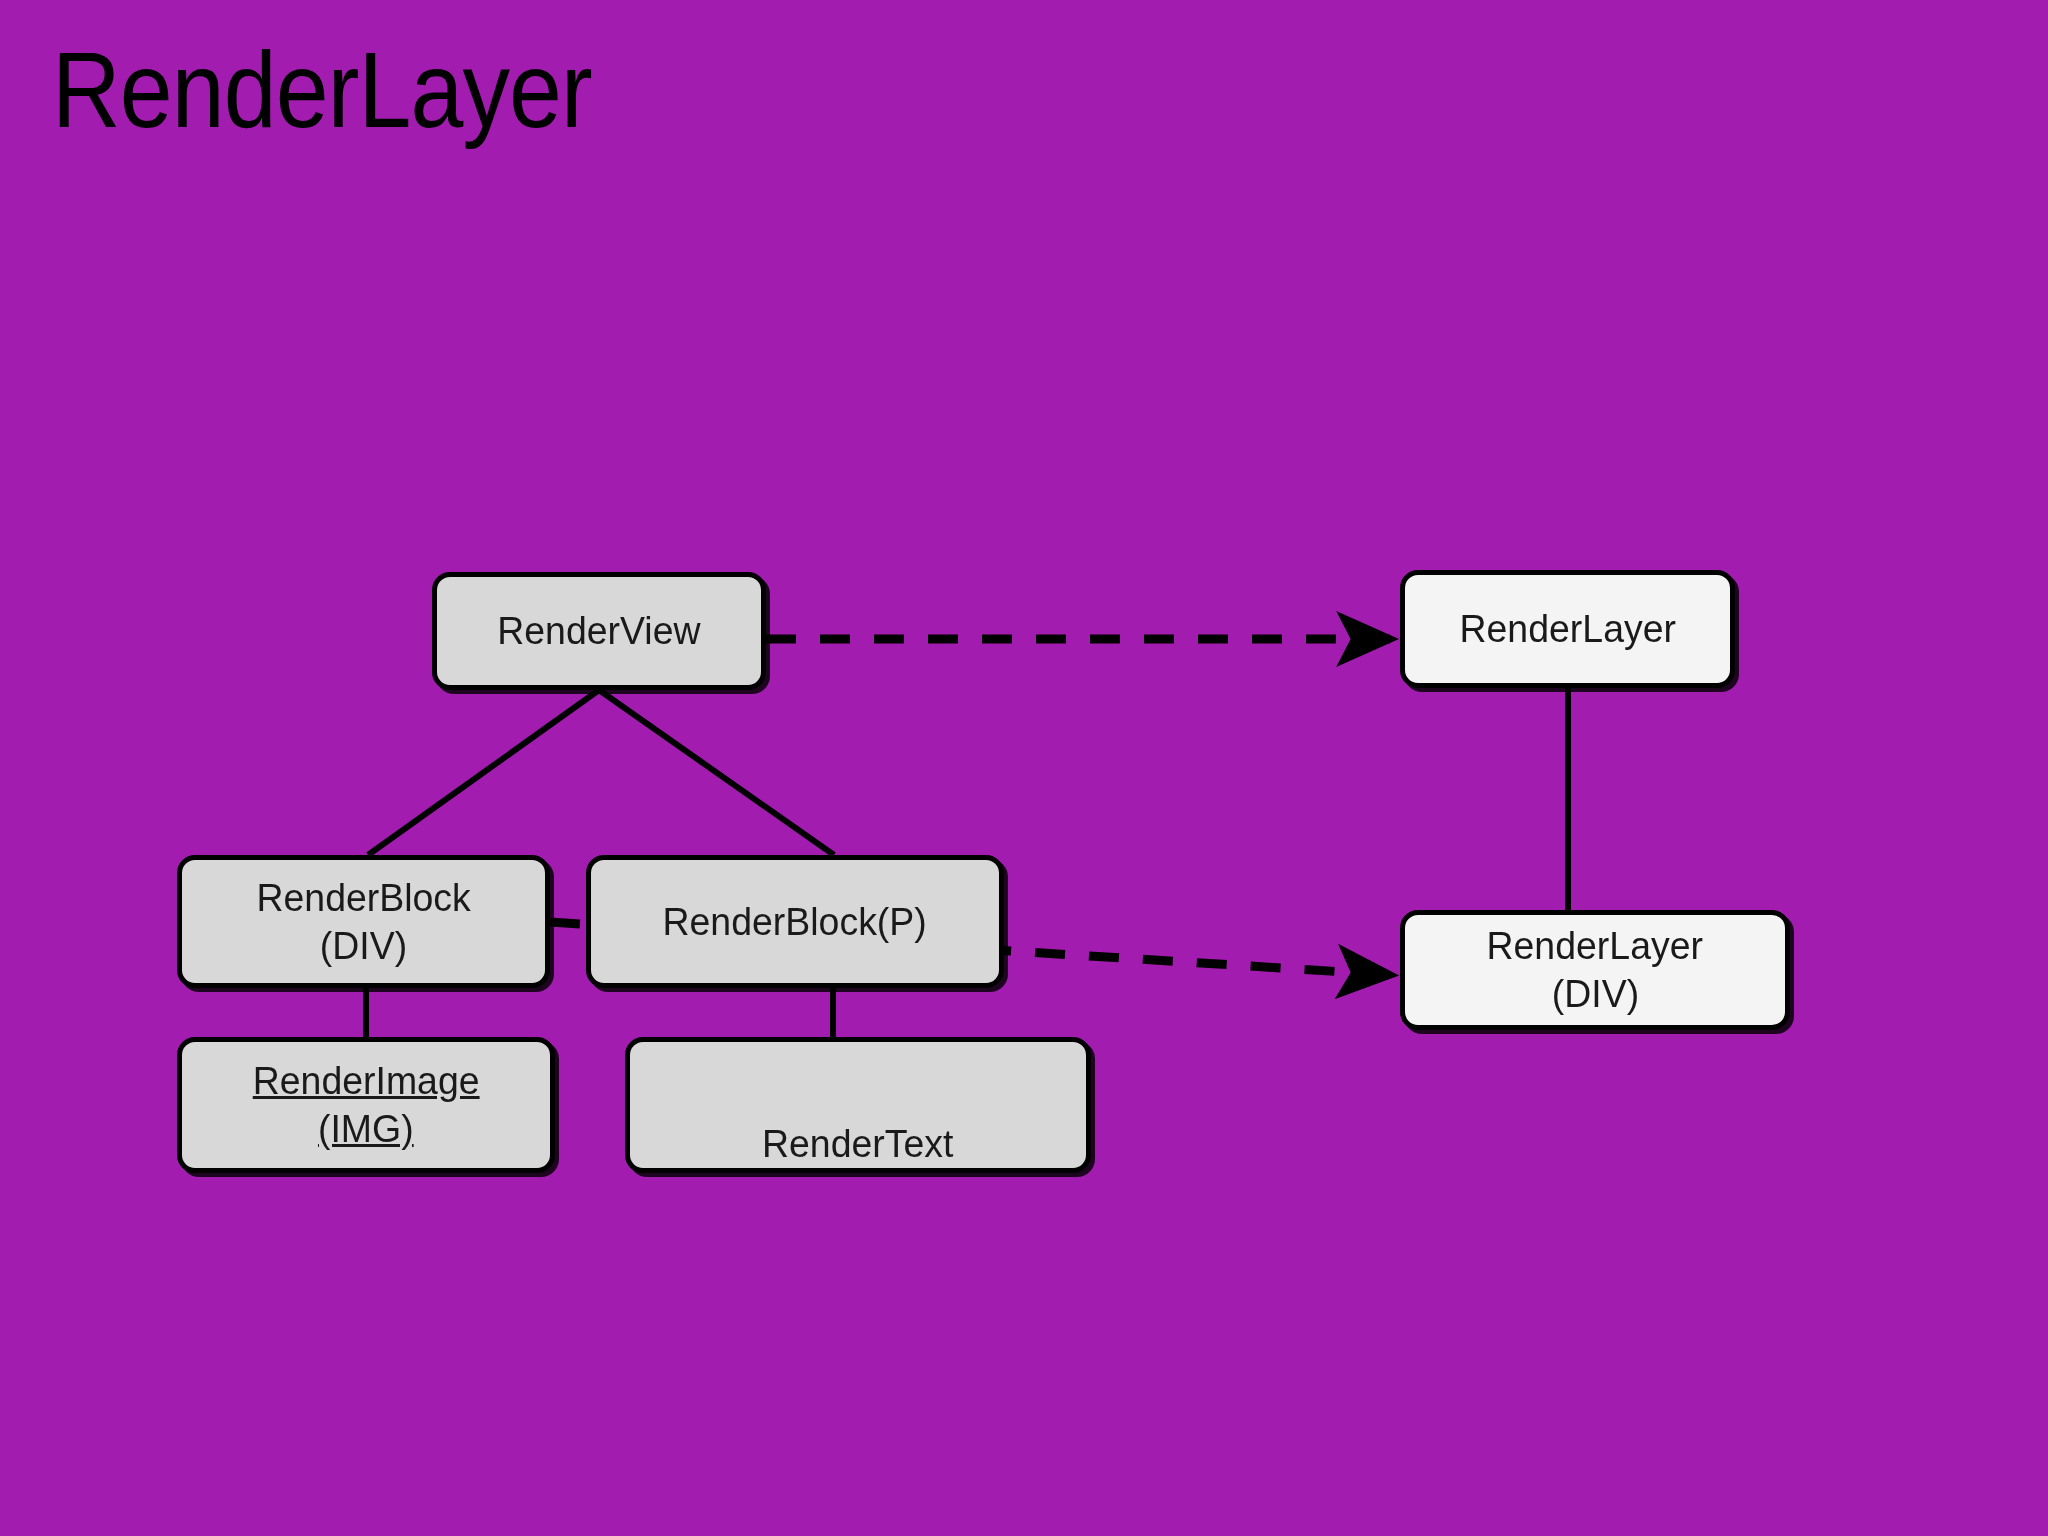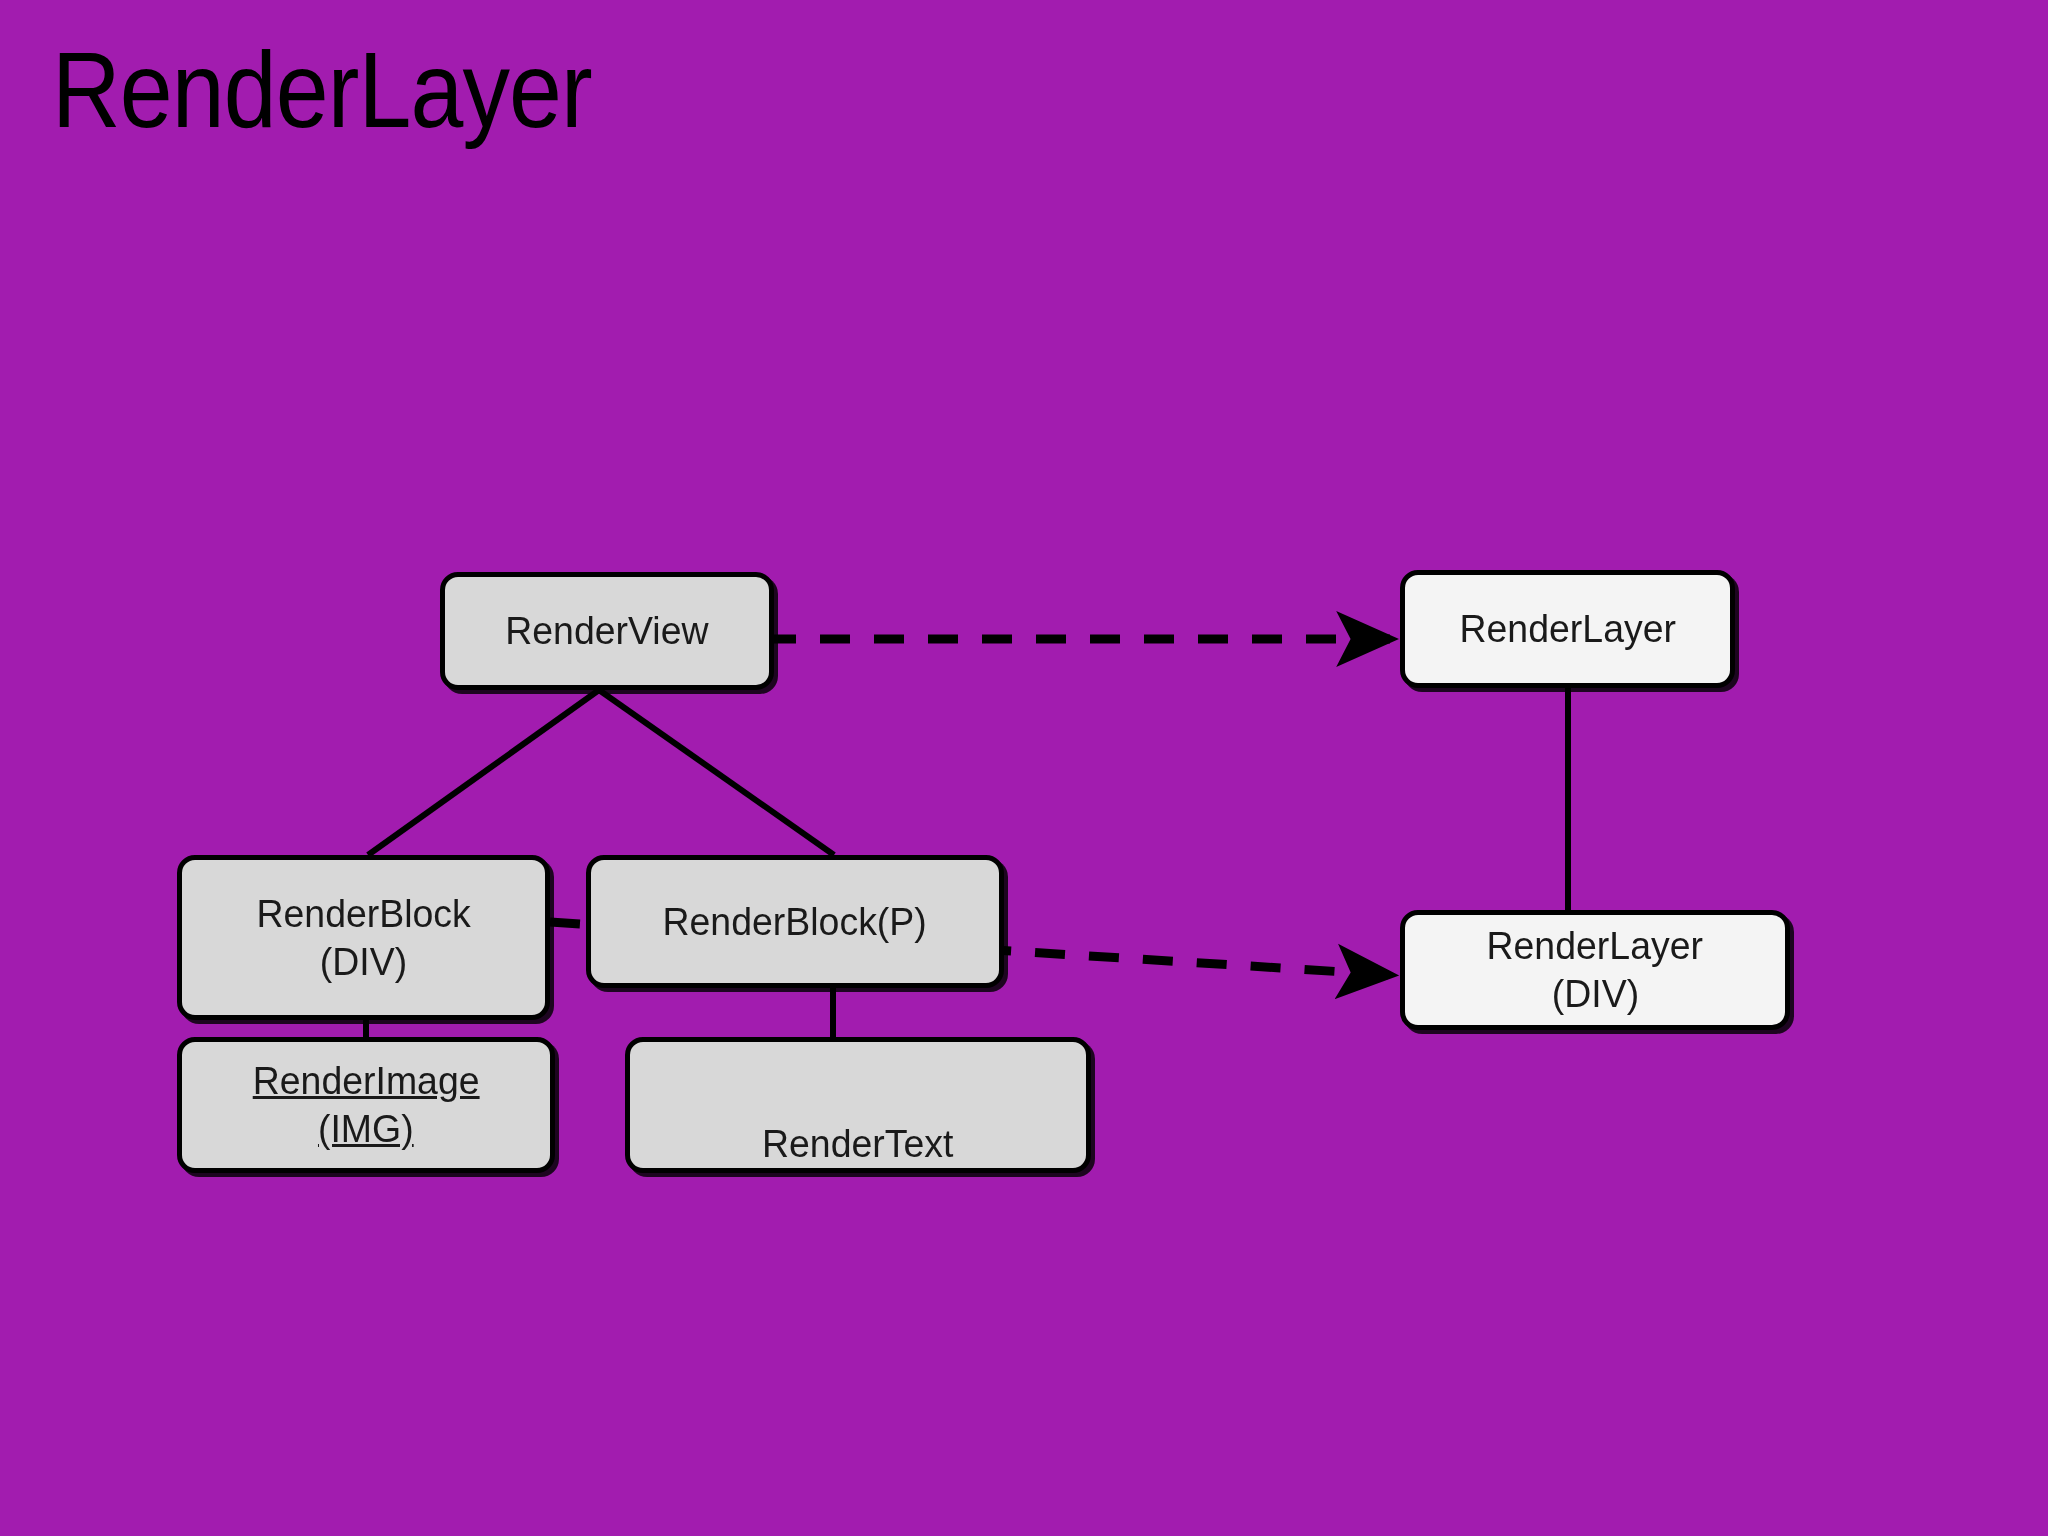--- a/index.html
+++ b/index.html
@@ -76,22 +76,22 @@
     transform: scaleX(0.96);
   }
   .node.render {
     background: #d8d8d8;
   }
   .node.layer {
     background: #f4f4f4;
   }
 
   
-  #node-renderview      { left: 432px;  top: 572px;  width: 334px; height: 118px; margin-left: 8px; }
-  #node-renderblock-div { left: 177px;  top: 855px;  width: 373px; height: 165px; }
+  #node-renderview      { left: 432px;  top: 572px;  width: 334px; height: 118px; }
+  #node-renderblock-div { left: 177px;  top: 855px;  width: 373px; height: 133px; }
   #node-renderblock-p   { left: 586px;  top: 855px;  width: 418px; height: 133px; }
   #node-renderimage     { left: 177px;  top: 1037px; width: 378px; height: 136px; text-decoration: underline; }
   #node-rendertext      { left: 625px;  top: 1037px; width: 466px; height: 136px; justify-content: flex-end; }
   #node-renderlayer     { left: 1400px; top: 570px;  width: 335px; height: 118px; }
   #node-renderlayer-div { left: 1400px; top: 910px;  width: 390px; height: 120px; }
 
   
   #node-renderblock-p .line { position: relative; z-index: 2; }
 </style>
 </head>

